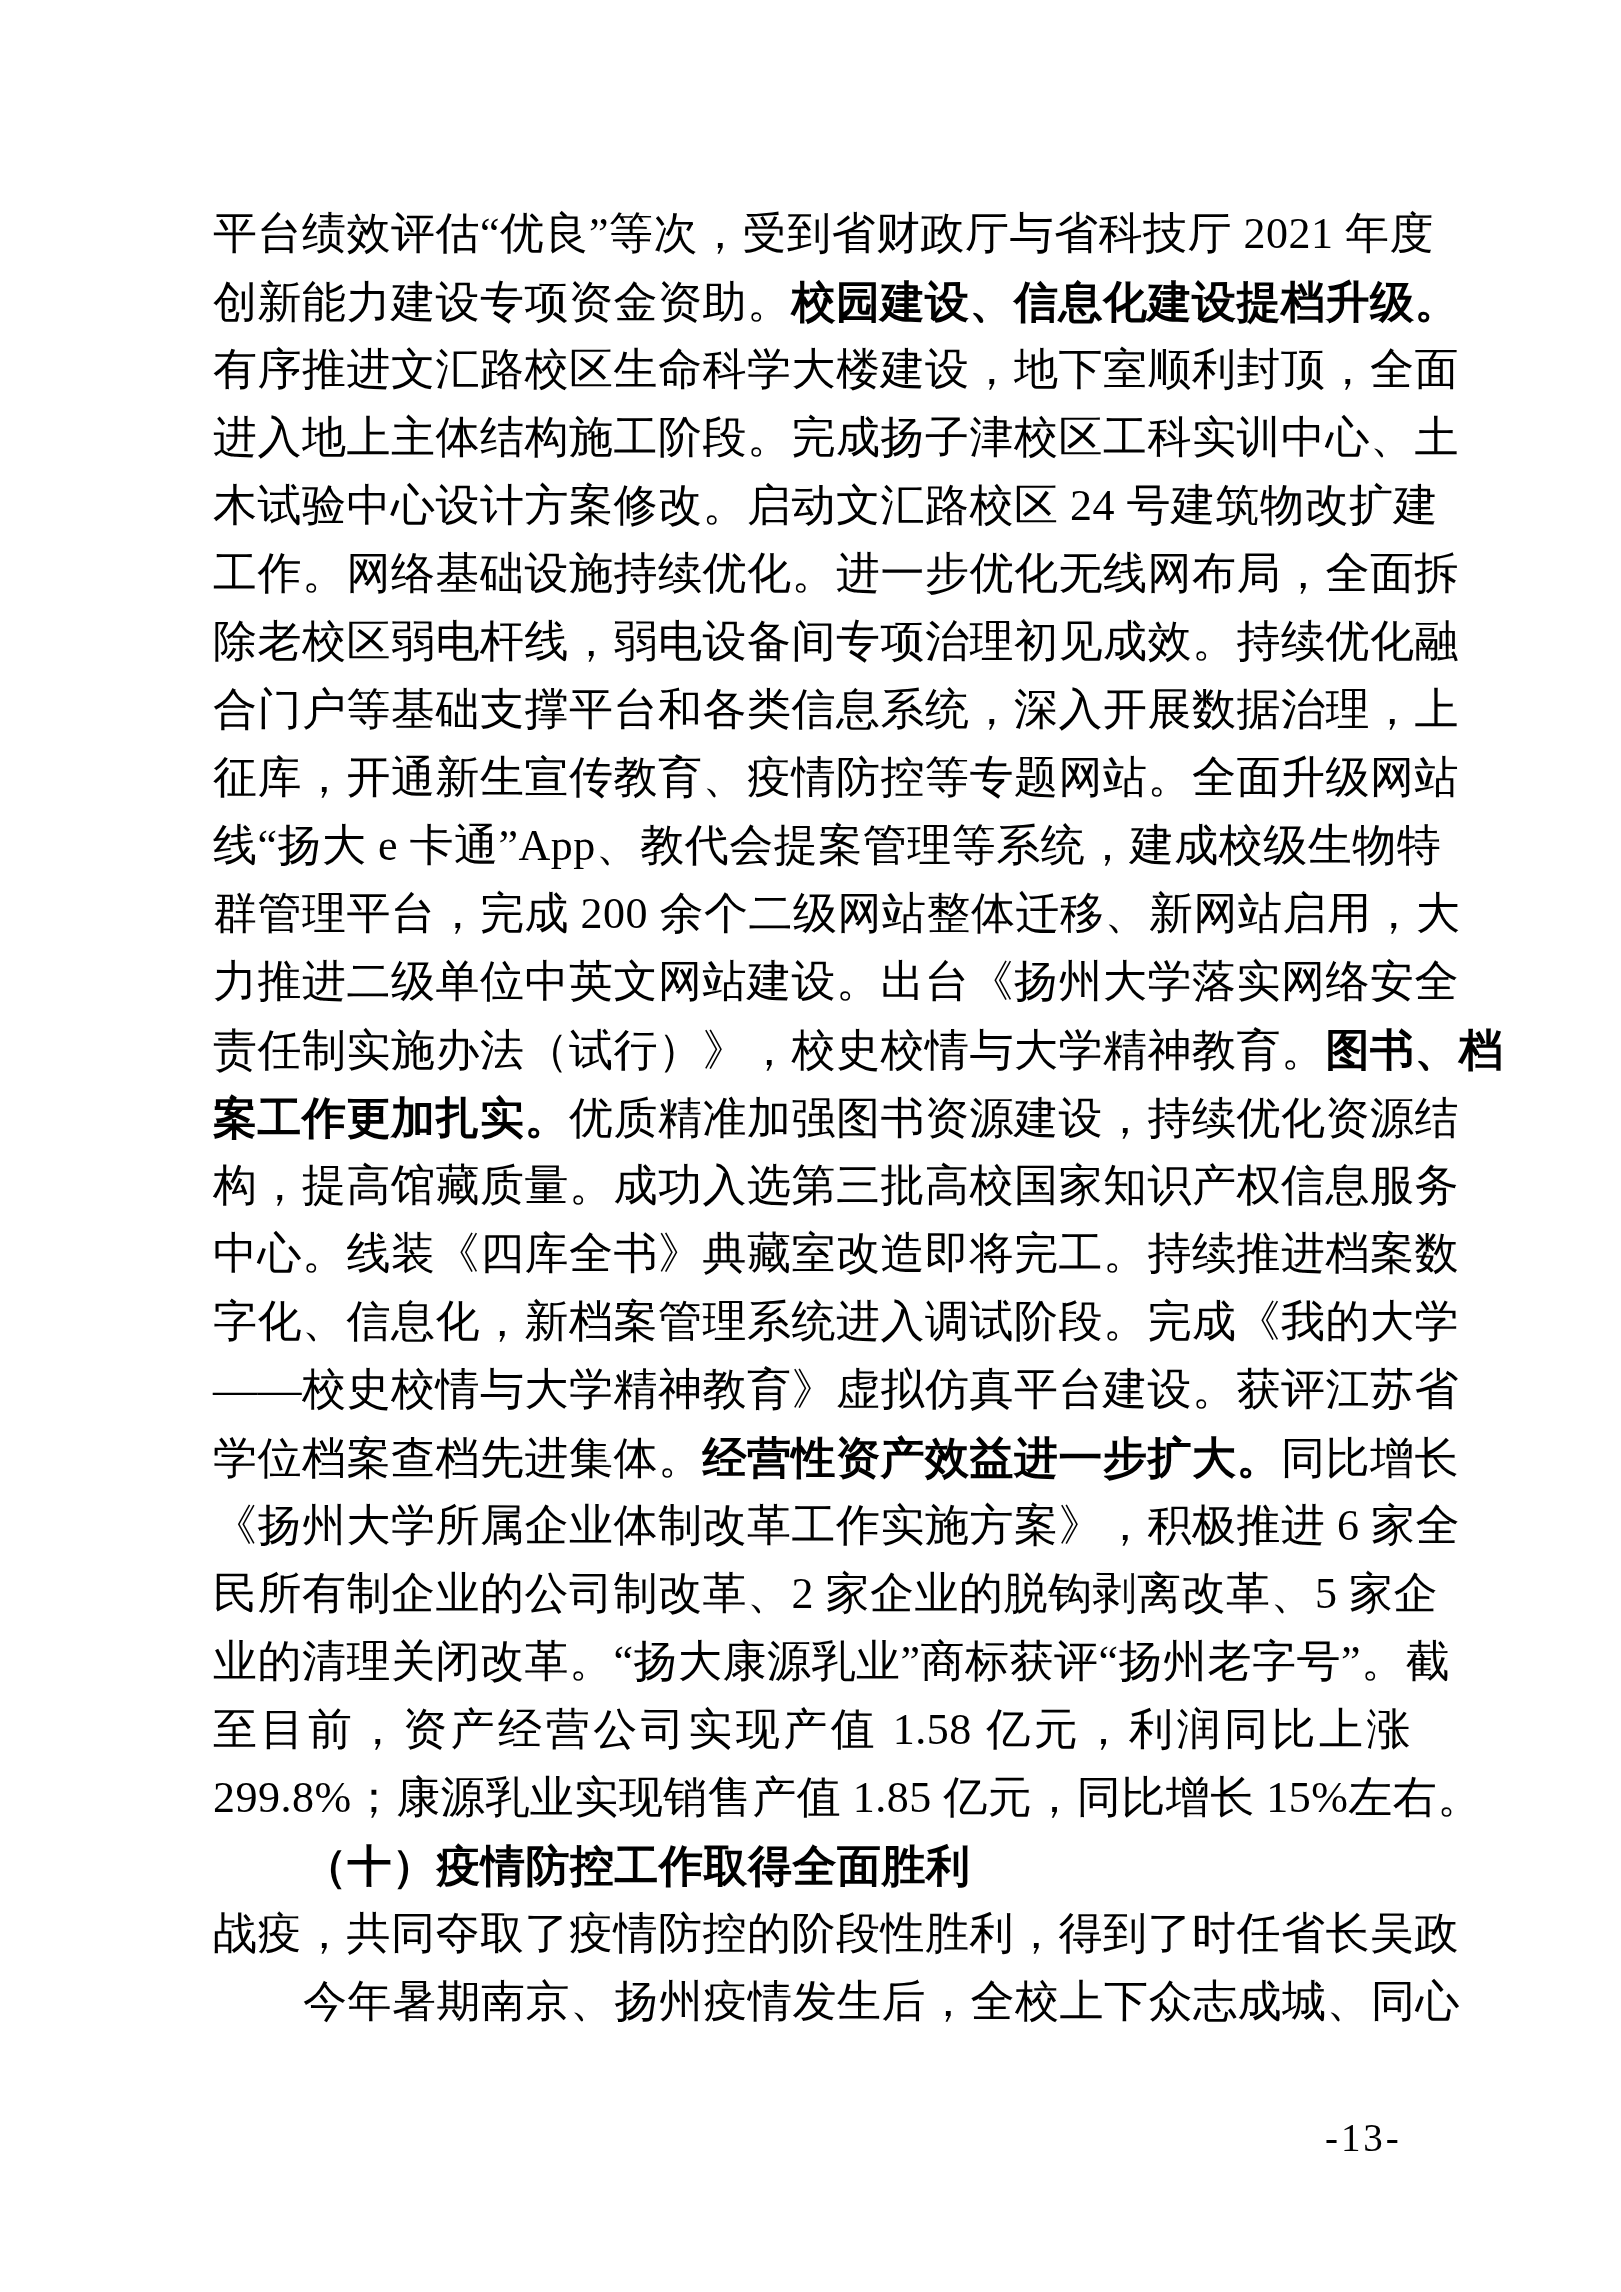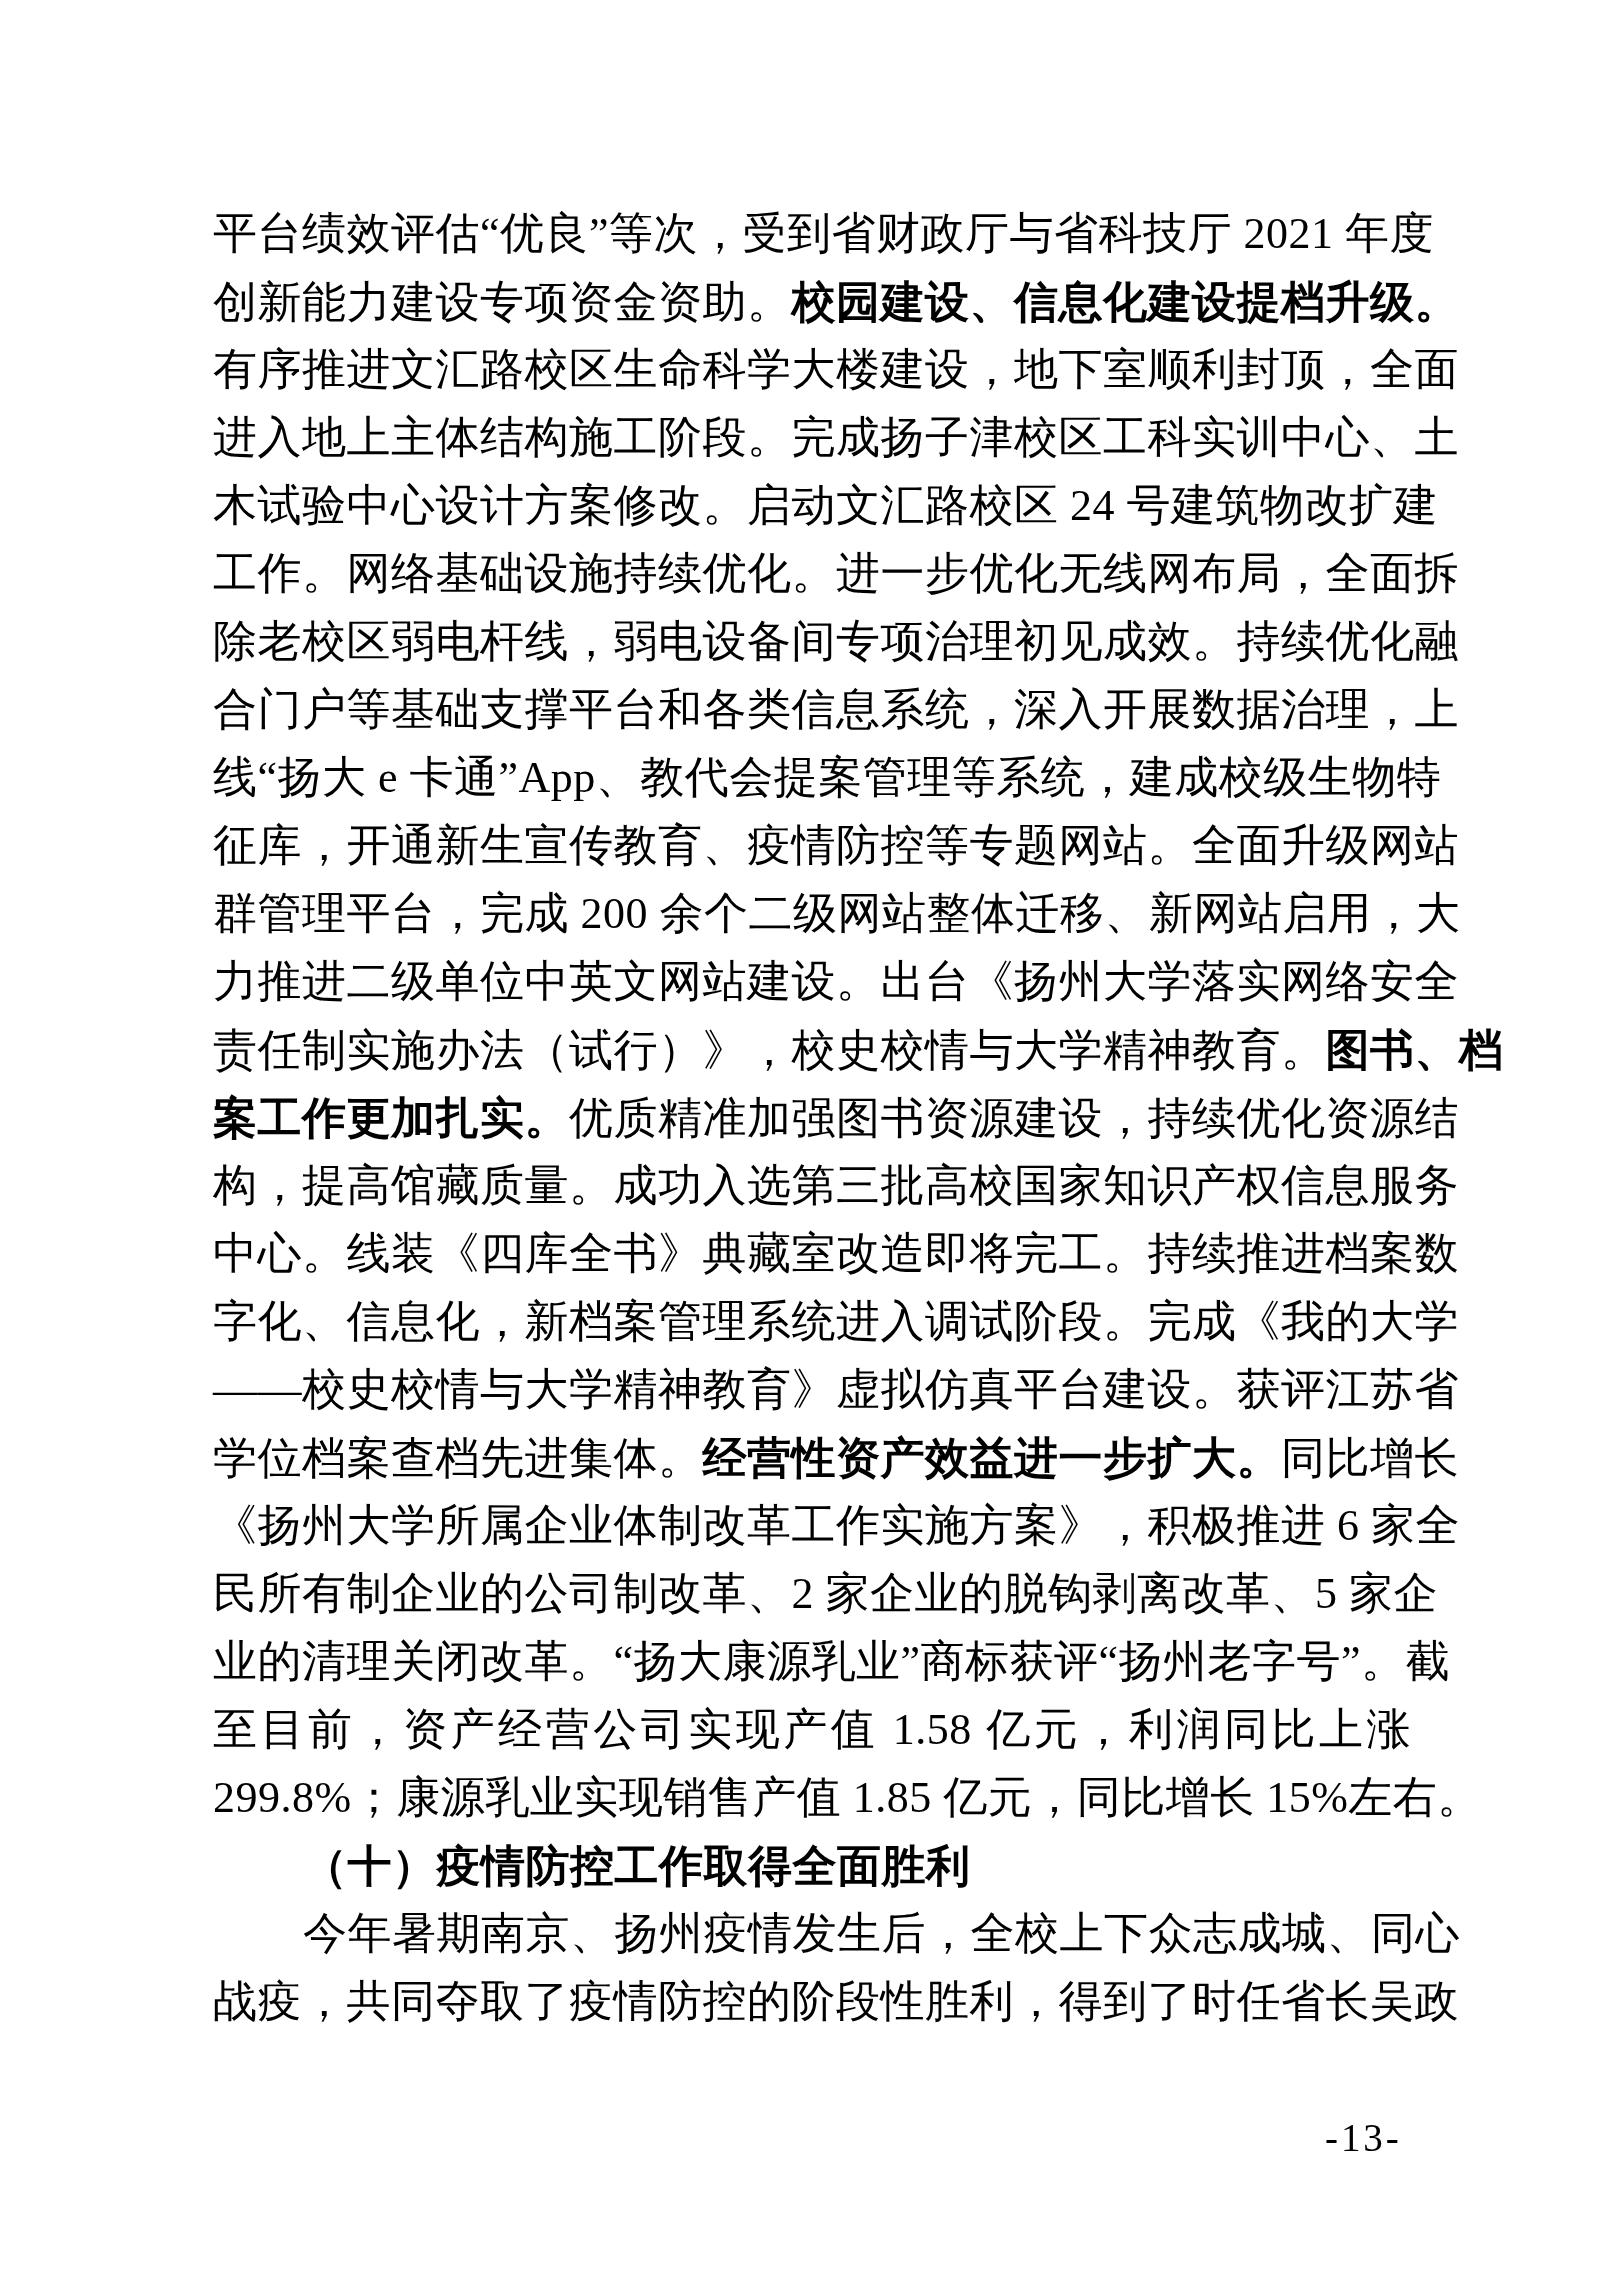--- a/index.html
+++ b/index.html
@@ -64,35 +64,35 @@
 <div class="page">
   <div class="text-block">
       <div class="line"><span class="seg">平台绩效评估“优良”等次，受到省财政厅与省科技厅 2021 年度</span></div>
       <div class="line"><span class="seg">创新能力建设专项资金资助。</span><span class="seg seg-bold">校园建设、信息化建设提档升级。</span></div>
       <div class="line"><span class="seg">有序推进文汇路校区生命科学大楼建设，地下室顺利封顶，全面</span></div>
       <div class="line"><span class="seg">进入地上主体结构施工阶段。完成扬子津校区工科实训中心、土</span></div>
       <div class="line"><span class="seg">木试验中心设计方案修改。启动文汇路校区 24 号建筑物改扩建</span></div>
       <div class="line"><span class="seg">工作。网络基础设施持续优化。进一步优化无线网布局，全面拆</span></div>
       <div class="line"><span class="seg">除老校区弱电杆线，弱电设备间专项治理初见成效。持续优化融</span></div>
       <div class="line"><span class="seg">合门户等基础支撑平台和各类信息系统，深入开展数据治理，上</span></div>
+      <div class="line"><span class="seg">征库，开通新生宣传教育、疫情防控等专题网站。全面升级网站</span></div>
       <div class="line"><span class="seg">线“扬大 e 卡通”App、教代会提案管理等系统，建成校级生物特</span></div>
-      <div class="line"><span class="seg">征库，开通新生宣传教育、疫情防控等专题网站。全面升级网站</span></div>
       <div class="line"><span class="seg">群管理平台，完成 200 余个二级网站整体迁移、新网站启用，大</span></div>
       <div class="line"><span class="seg">力推进二级单位中英文网站建设。出台《扬州大学落实网络安全</span></div>
       <div class="line"><span class="seg">责任制实施办法（试行）》，校史校情与大学精神教育。</span><span class="seg seg-bold">图书、档</span></div>
       <div class="line"><span class="seg seg-bold">案工作更加扎实。</span><span class="seg">优质精准加强图书资源建设，持续优化资源结</span></div>
       <div class="line"><span class="seg">构，提高馆藏质量。成功入选第三批高校国家知识产权信息服务</span></div>
       <div class="line"><span class="seg">中心。线装《四库全书》典藏室改造即将完工。持续推进档案数</span></div>
       <div class="line"><span class="seg">字化、信息化，新档案管理系统进入调试阶段。完成《我的大学</span></div>
       <div class="line"><span class="seg">——校史校情与大学精神教育》虚拟仿真平台建设。获评江苏省</span></div>
       <div class="line"><span class="seg">学位档案查档先进集体。</span><span class="seg seg-bold">经营性资产效益进一步扩大。</span><span class="seg">同比增长</span></div>
       <div class="line"><span class="seg">《扬州大学所属企业体制改革工作实施方案》，积极推进 6 家全</span></div>
       <div class="line"><span class="seg">民所有制企业的公司制改革、2 家企业的脱钩剥离改革、5 家企</span></div>
       <div class="line"><span class="seg">业的清理关闭改革。“扬大康源乳业”商标获评“扬州老字号”。截</span></div>
       <div class="line"><span class="seg">至目前，资产经营公司实现产值 1.58 亿元，利润同比上涨</span></div>
       <div class="line"><span class="seg">299.8%；康源乳业实现销售产值 1.85 亿元，同比增长 15%左右。</span></div>
       <div class="line no-justify indent heading"><span class="seg seg-bold">（十）疫情防控工作取得全面胜利</span></div>
+      <div class="line"><span class="seg">战疫，共同夺取了疫情防控的阶段性胜利，得到了时任省长吴政</span></div>
       <div class="line indent"><span class="seg">今年暑期南京、扬州疫情发生后，全校上下众志成城、同心</span></div>
-      <div class="line"><span class="seg">战疫，共同夺取了疫情防控的阶段性胜利，得到了时任省长吴政</span></div>
     </div>
   <div class="page-number">-13-</div>
 </div>
 
 
 </body></html>

